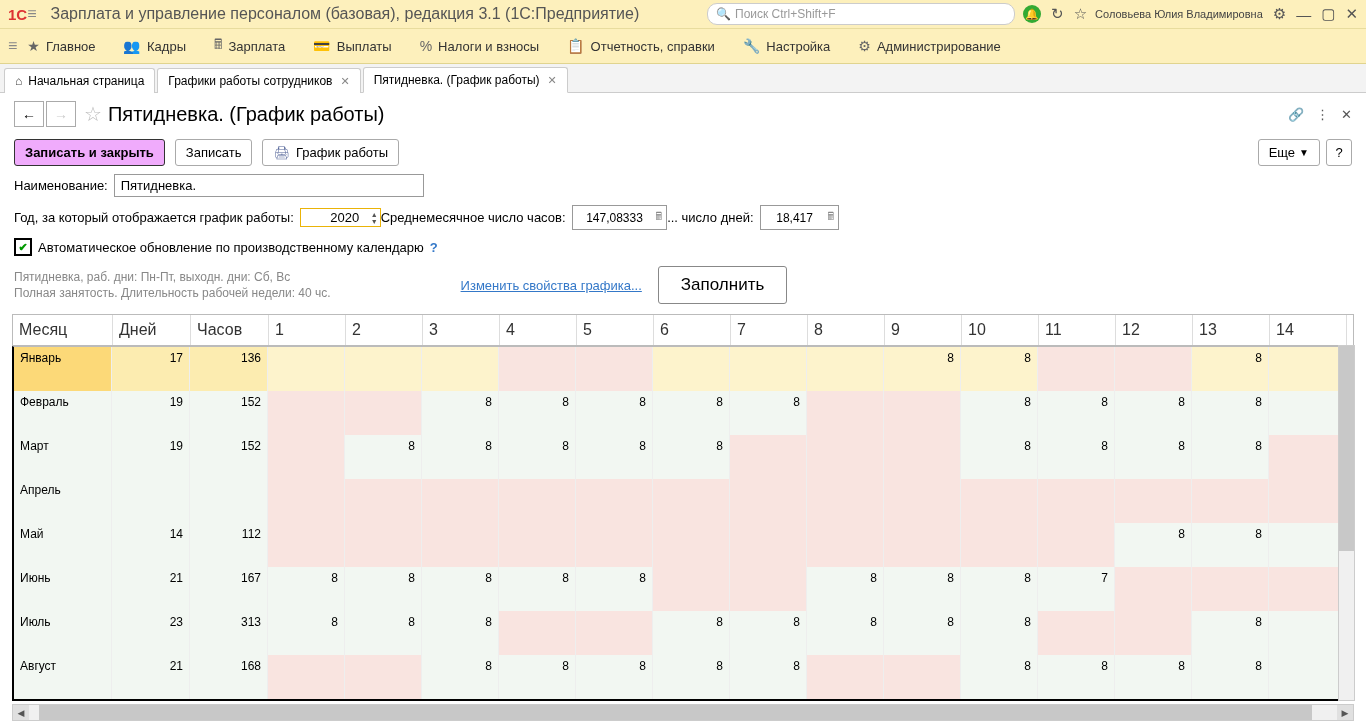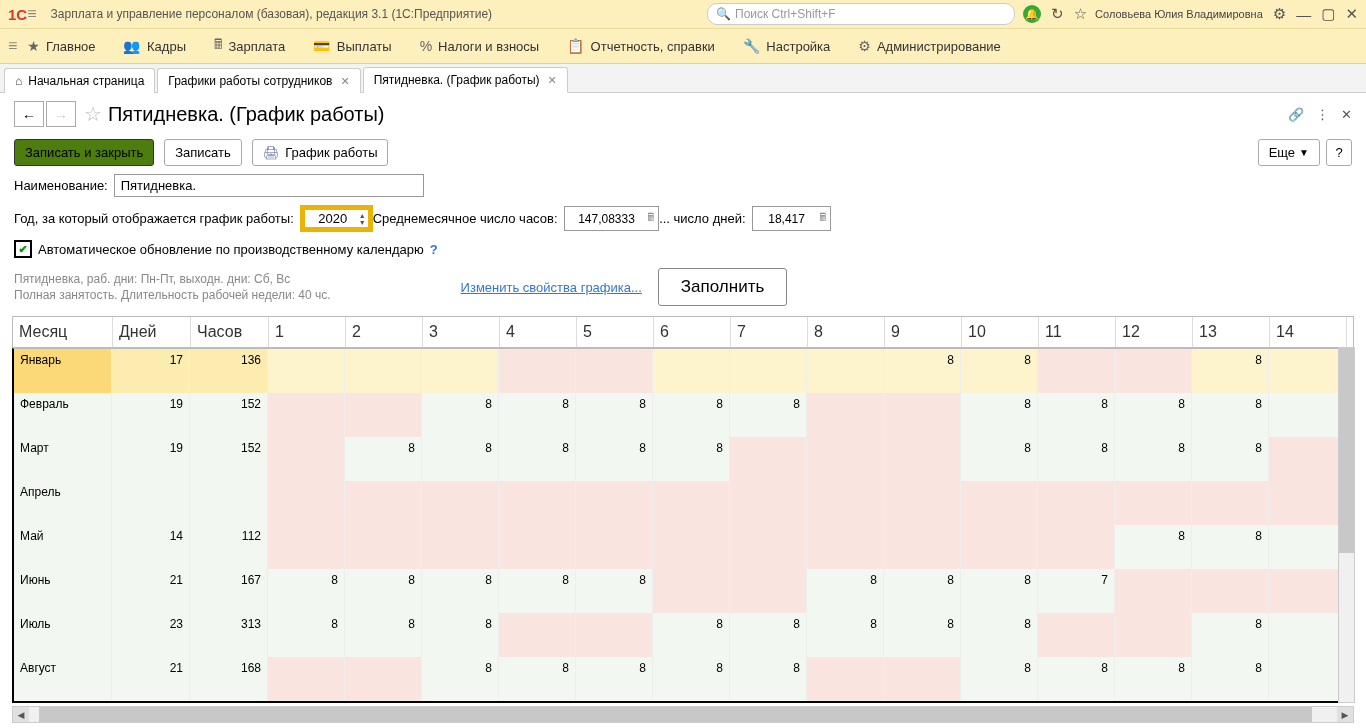--- a/index.html
+++ b/index.html
@@ -1,18 +1,18 @@
 <!DOCTYPE html>
 <html><head>
 <meta charset="utf-8">
 <style>
 html,body{margin:0;padding:0;font-family:Arial,sans-serif;font-size:13px;color:#000;background:#fff;width:1366px;height:728px;overflow:hidden}
 .titlebar{background:#fdf0bc;height:28px;display:flex;align-items:center;padding:0 8px;border-bottom:1px solid #e8dc9e}
 .logo-1c{font-weight:bold;color:#d33;font-size:15px;}
-.title-txt{font-size:12px;color:#555;flex:0 0 auto;margin-left:4px}
+.title-txt{font-size:16px;color:#555;flex:0 0 auto;margin-left:4px}
 .search-wrap{margin-left:auto;display:flex;align-items:center}
 .search-box{width:290px;height:20px;border:1px solid #ccc;border-radius:10px;background:#fff;display:flex;align-items:center;padding:0 8px;font-size:12px;color:#999}
 .magnify{margin-right:4px;color:#999}
 .bell{width:18px;height:18px;border-radius:50%;background:#3a3;display:flex;align-items:center;justify-content:center;color:#fff;margin-left:8px;font-size:11px}
 .tb-ic{margin-left:10px;color:#555;font-size:15px}
 .user-name{font-size:11px;margin-left:8px;color:#444}
 .menubar{background:#fdf0bc;height:34px;display:flex;align-items:center;padding:0 8px;border-bottom:1px solid #e0d48f}
 .menu-item{display:flex;align-items:center;margin-right:28px;font-size:13px;color:#333}
 .menu-ic{margin-right:6px;font-size:14px;color:#666}
 .tabbar{height:28px;background:#f3f3f3;display:flex;align-items:flex-end;border-bottom:1px solid #ccc;padding-left:4px}
@@ -20,31 +20,31 @@
 .tab .x{margin-left:8px;color:#888;font-size:11px}
 .tab.active{background:#fff;border-bottom:1px solid #fff}
 .tab .home-ic{margin-right:6px;color:#444}
 .page-hdr{display:flex;align-items:center;padding:8px 14px}
 .nav-btn{border:1px solid #aaa;width:28px;height:24px;display:flex;align-items:center;justify-content:center;background:#fff;margin-right:2px;font-size:14px}
 .star{color:#bbb;font-size:20px;margin:0 6px}
 .page-title{font-size:20px;font-weight:normal}
 .hdr-right{margin-left:auto;display:flex;align-items:center;gap:12px;color:#555}
 .toolbar{display:flex;align-items:center;padding:4px 14px;gap:10px}
 .btn{border:1px solid #aaa;padding:5px 10px;background:#fff;font-size:13px;border-radius:3px}
-.btn.primary{background:#4d7c0f;border-color:#333;font-weight:normal}
+.btn.primary{background:#f0abfc;border-color:#333;font-weight:bold}
 .btn.print{display:flex;align-items:center}
 .btn.print .ic{color:#569;margin-right:6px}
 .toolbar-right{margin-left:auto;display:flex;gap:6px}
 .btn.more{display:flex;align-items:center}
 .btn.more .car{margin-left:4px;font-size:10px}
 .btn.help{width:26px;text-align:center;padding:5px 0}
 .form-row{display:flex;align-items:center;padding:4px 14px;font-size:13px}
 .form-row label{margin-right:6px}
 .txt-in{border:1px solid #999;padding:3px 6px;font-size:13px}
-.spin{border:5px solid #eab308;display:flex;align-items:center;padding:0 2px 0 6px}
+.spin{border:1px solid #eab308;display:flex;align-items:center;padding:0 2px 0 22px}
 .spin input{border:none;width:40px;text-align:center;font-size:13px;outline:none}
 .spin .sp-btns{display:flex;flex-direction:column;margin-left:4px;font-size:7px;line-height:7px;color:#555}
 .num-in{border:1px solid #999;display:flex;align-items:center;padding:2px 4px}
 .num-in input{border:none;text-align:center;width:72px;font-size:12px;outline:none}
 .calc-ic{color:#888;margin-left:3px;font-size:11px}
 .chk-row{display:flex;align-items:center;padding:4px 14px}
 .chk{width:14px;height:14px;border:2px solid #000;display:flex;align-items:center;justify-content:center;margin-right:6px}
 .chk .v{color:#090;font-size:11px;font-weight:bold}
 .help-q{color:#3478c8;margin-left:6px;font-weight:bold}
 .info-block{display:flex;align-items:center;padding:6px 14px}

